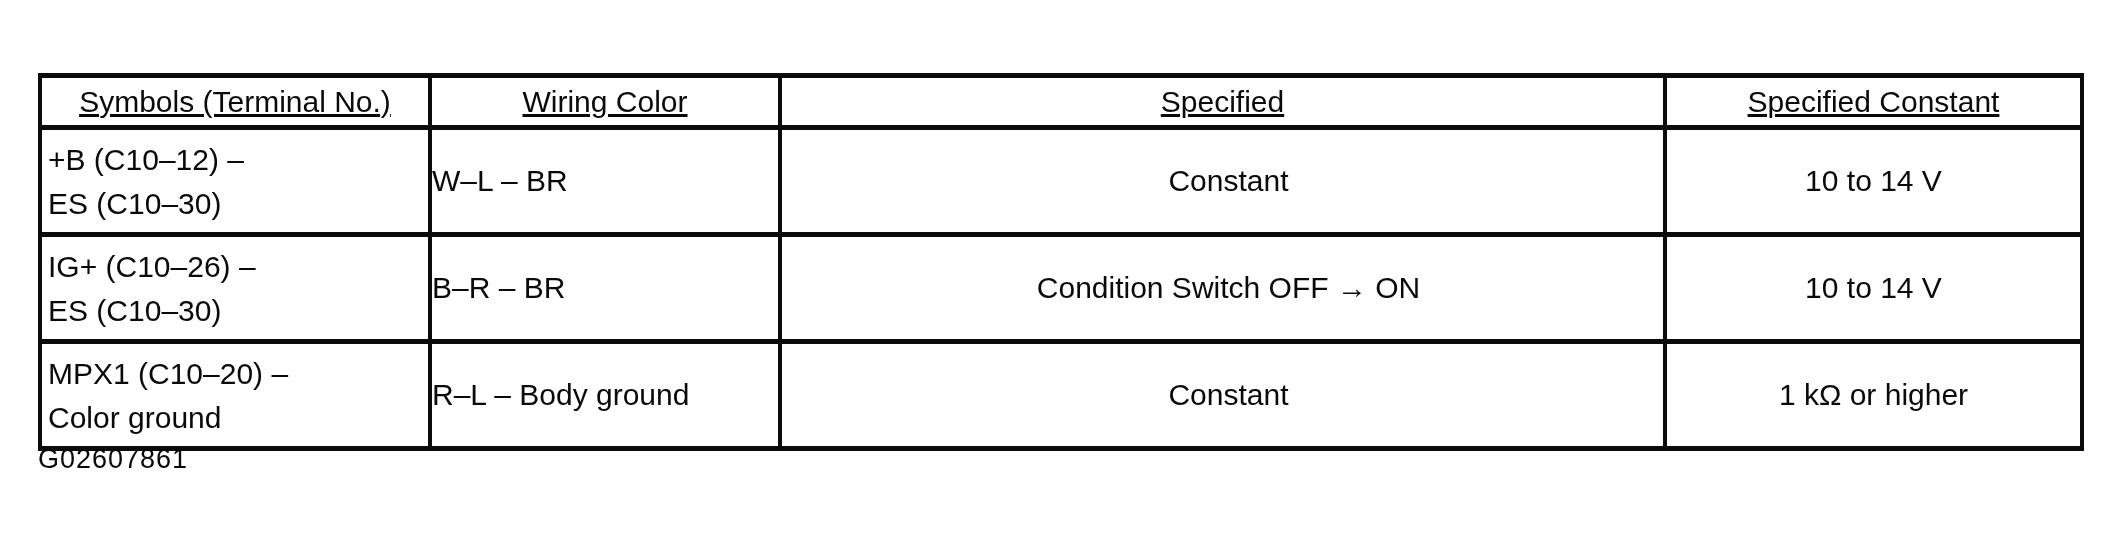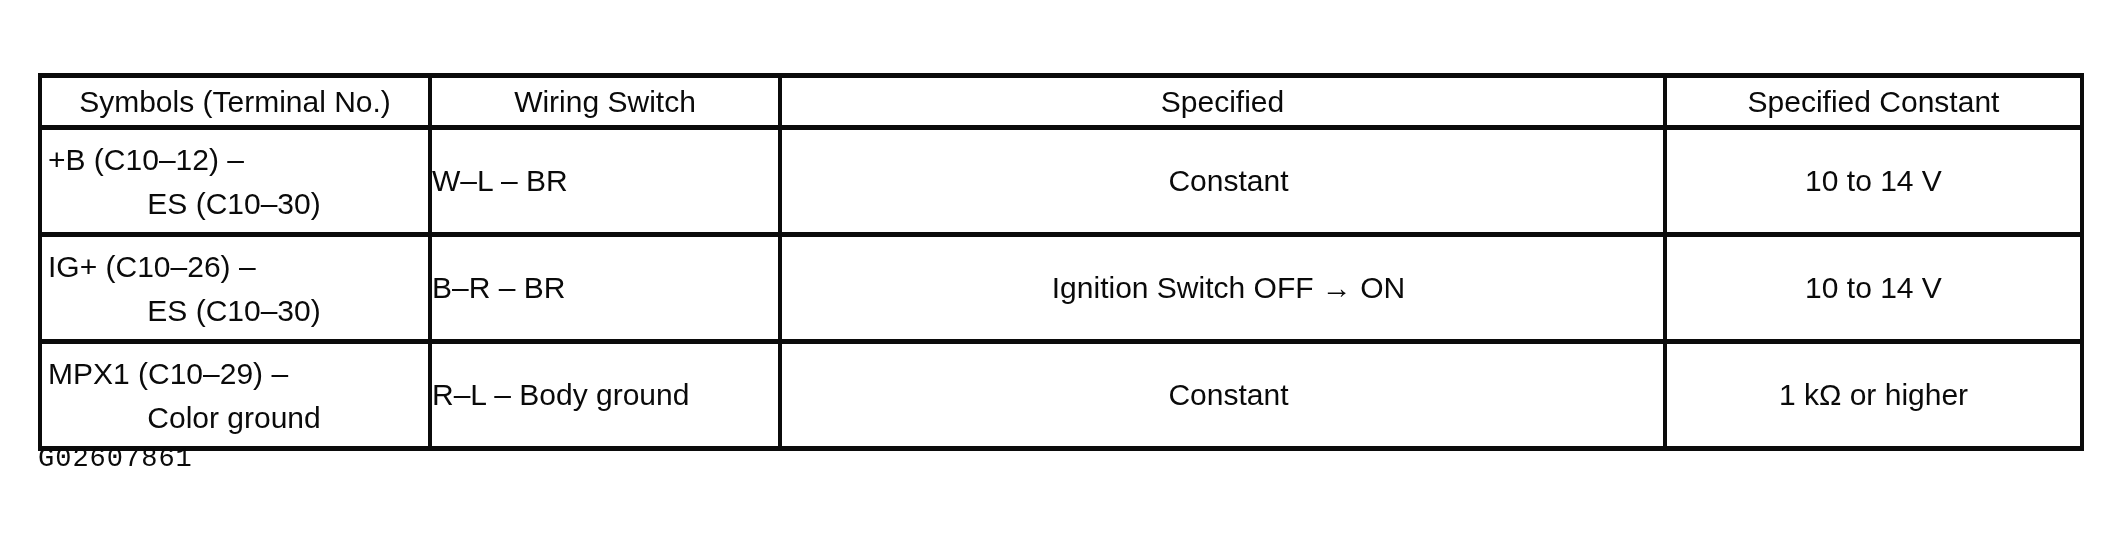--- a/index.html
+++ b/index.html
@@ -31,59 +31,59 @@
     border-top: 5px solid #0b0b0b;
     border-bottom: 5px solid #0b0b0b;
     font-weight: normal;
     vertical-align: middle;
     overflow: hidden;
   }
   tr.header-row th {
     height: 52px;
     font-size: 30px;
     padding: 0 4px;
+    text-decoration: underline;
   }
   
   td.cell-symbol { vertical-align: top; }
   .sym-wrap {
     display: flex;
     flex-direction: column;
     padding: 8px 8px 6px 6px;
     line-height: 44px;
   }
   .sym-line1 { text-align: left; white-space: nowrap; }
-  .sym-line2 { text-align: center; white-space: nowrap; }
+  .sym-line2 { text-align: left; white-space: nowrap; }
   td.cell-wiring { text-align: left; }
   td.cell-condition { text-align: center; padding-left: 12px; }
   td.cell-specified { text-align: center; }
   .figure-id {
     position: absolute;
     left: 38px; top: 444px;
     font-size: 27px;
     letter-spacing: 1px;
     color: #0a0a0a;
-    font-family: Liberation Mono, monospace;
   }
 </style>
 </head>
 <body>
 
 <div class="page">
 
   <table class="spec-table">
     <colgroup>
       <col style="width:390px">
       <col style="width:350px">
       <col style="width:885px">
       <col style="width:417px">
     </colgroup>
     <tbody>
         <tr class="header-row">
       <th>Symbols (Terminal No.)</th>
-      <th>Wiring Switch</th>
+      <th>Wiring Color</th>
       <th>Specified</th>
       <th>Specified Constant</th>
     </tr>
 
     <tr style="height:102px">
       <td class="cell-symbol">
         <div class="sym-wrap">
           <span class="sym-line1">+B (C10–12) –</span>
           <span class="sym-line2">ES (C10–30)</span>
         </div>
@@ -94,28 +94,28 @@
     </tr>
 
     <tr style="height:100px">
       <td class="cell-symbol">
         <div class="sym-wrap">
           <span class="sym-line1">IG+ (C10–26) –</span>
           <span class="sym-line2">ES (C10–30)</span>
         </div>
       </td>
       <td class="cell-wiring">B–R – BR</td>
-      <td class="cell-condition">Ignition Switch OFF → ON</td>
+      <td class="cell-condition">Condition Switch OFF → ON</td>
       <td class="cell-specified">10 to 14 V</td>
     </tr>
 
     <tr style="height:94px">
       <td class="cell-symbol">
         <div class="sym-wrap">
-          <span class="sym-line1">MPX1 (C10–29) –</span>
+          <span class="sym-line1">MPX1 (C10–20) –</span>
           <span class="sym-line2">Color ground</span>
         </div>
       </td>
       <td class="cell-wiring">R–L – Body ground</td>
       <td class="cell-condition">Constant</td>
       <td class="cell-specified">1 kΩ or higher</td>
     </tr>
   </tbody>
     </table>
 

